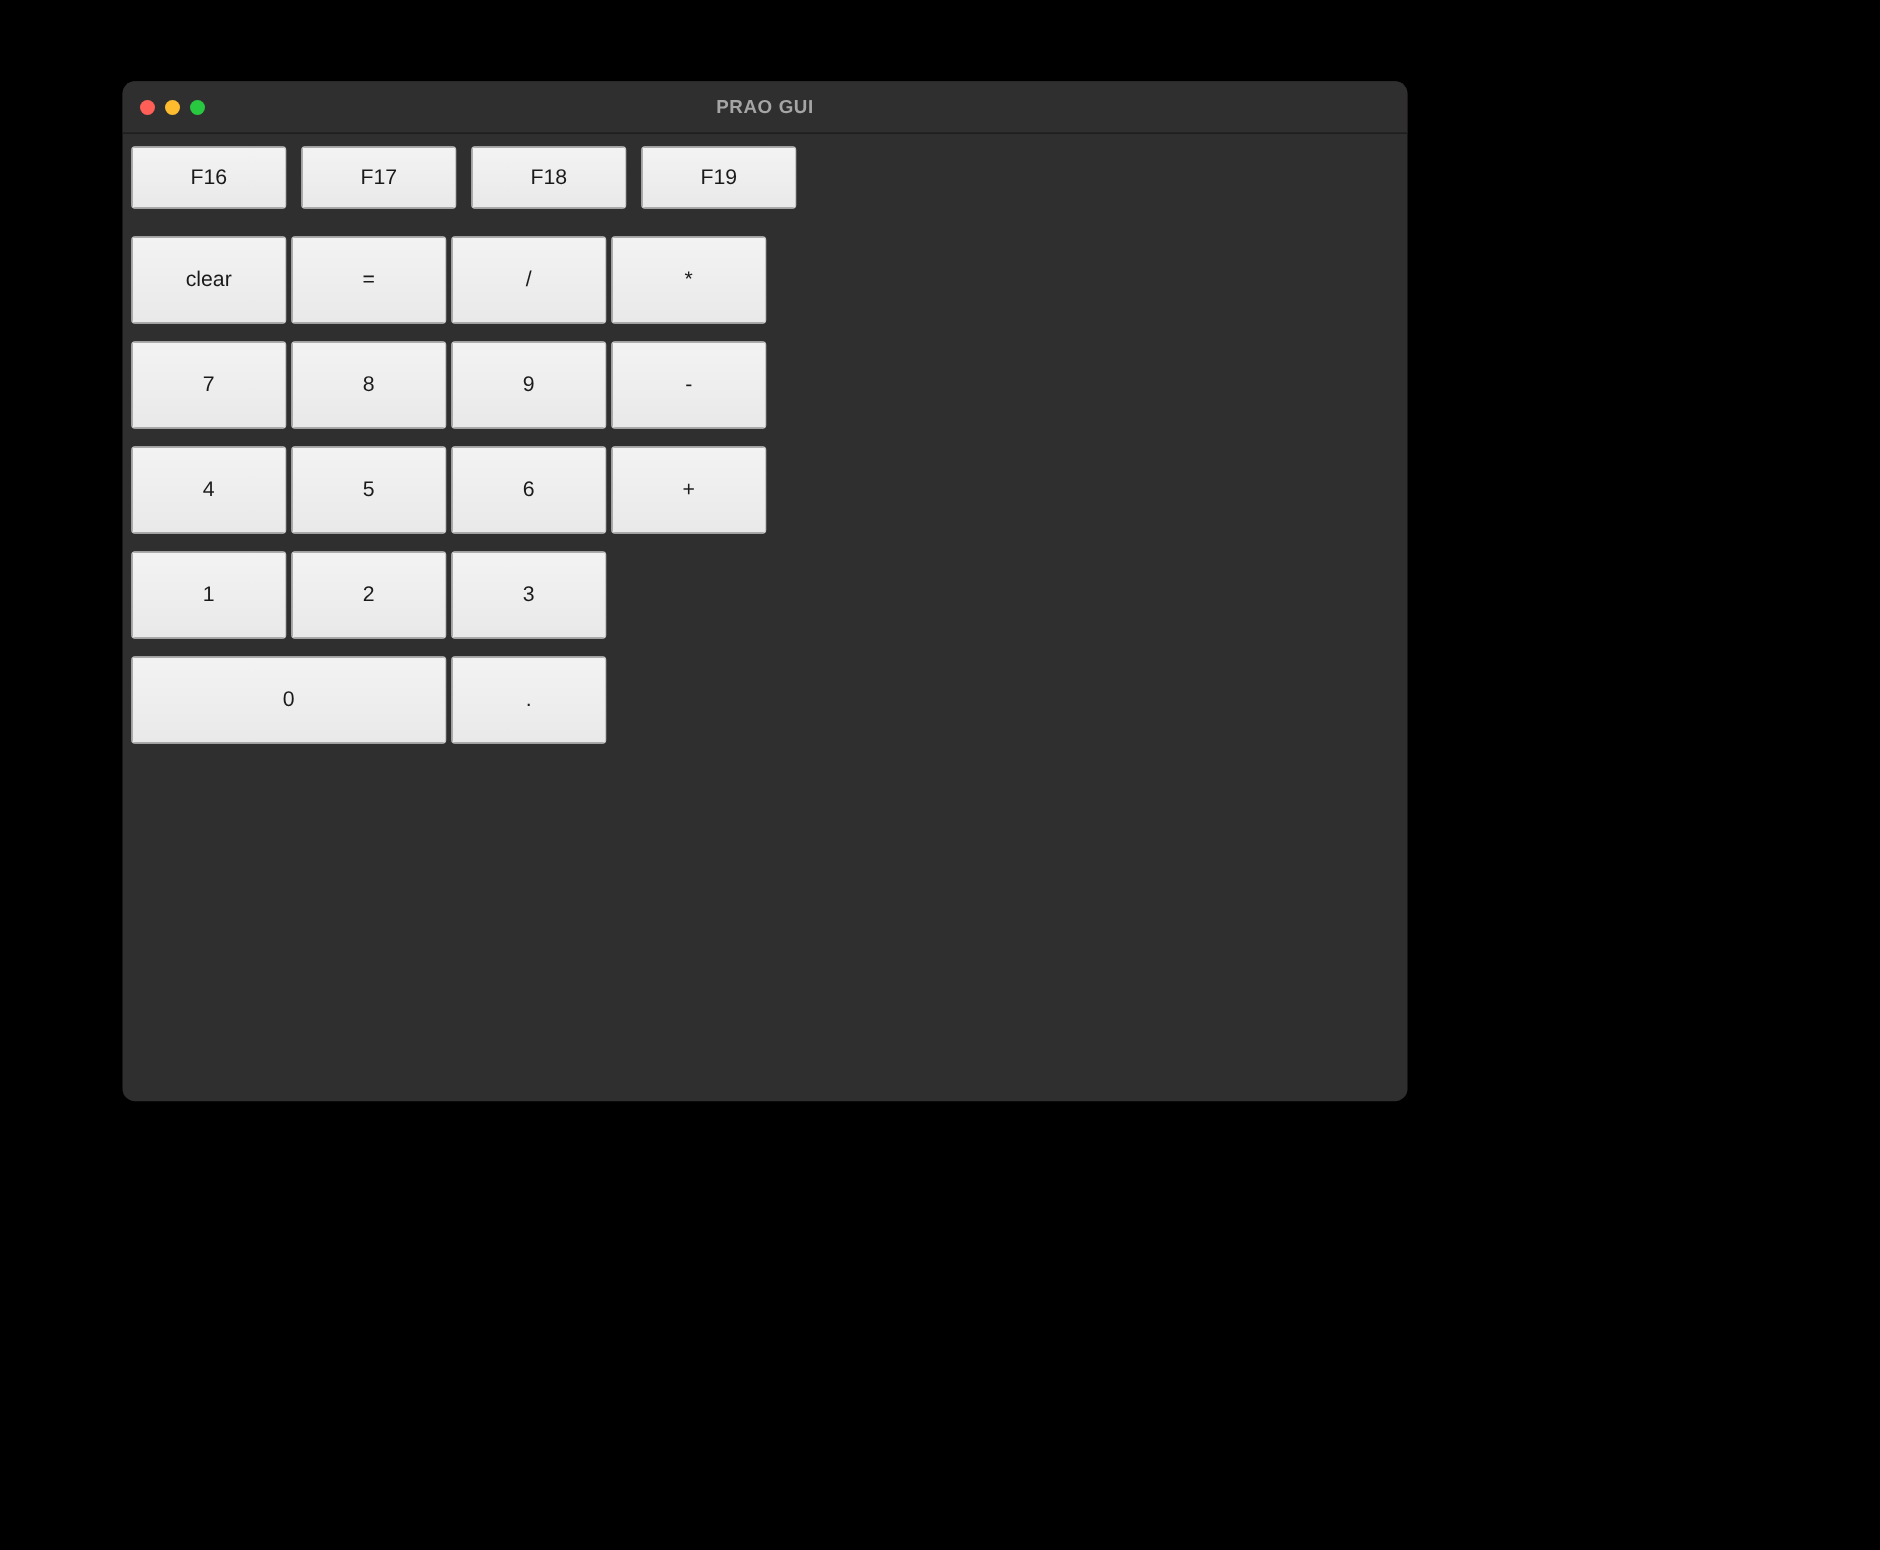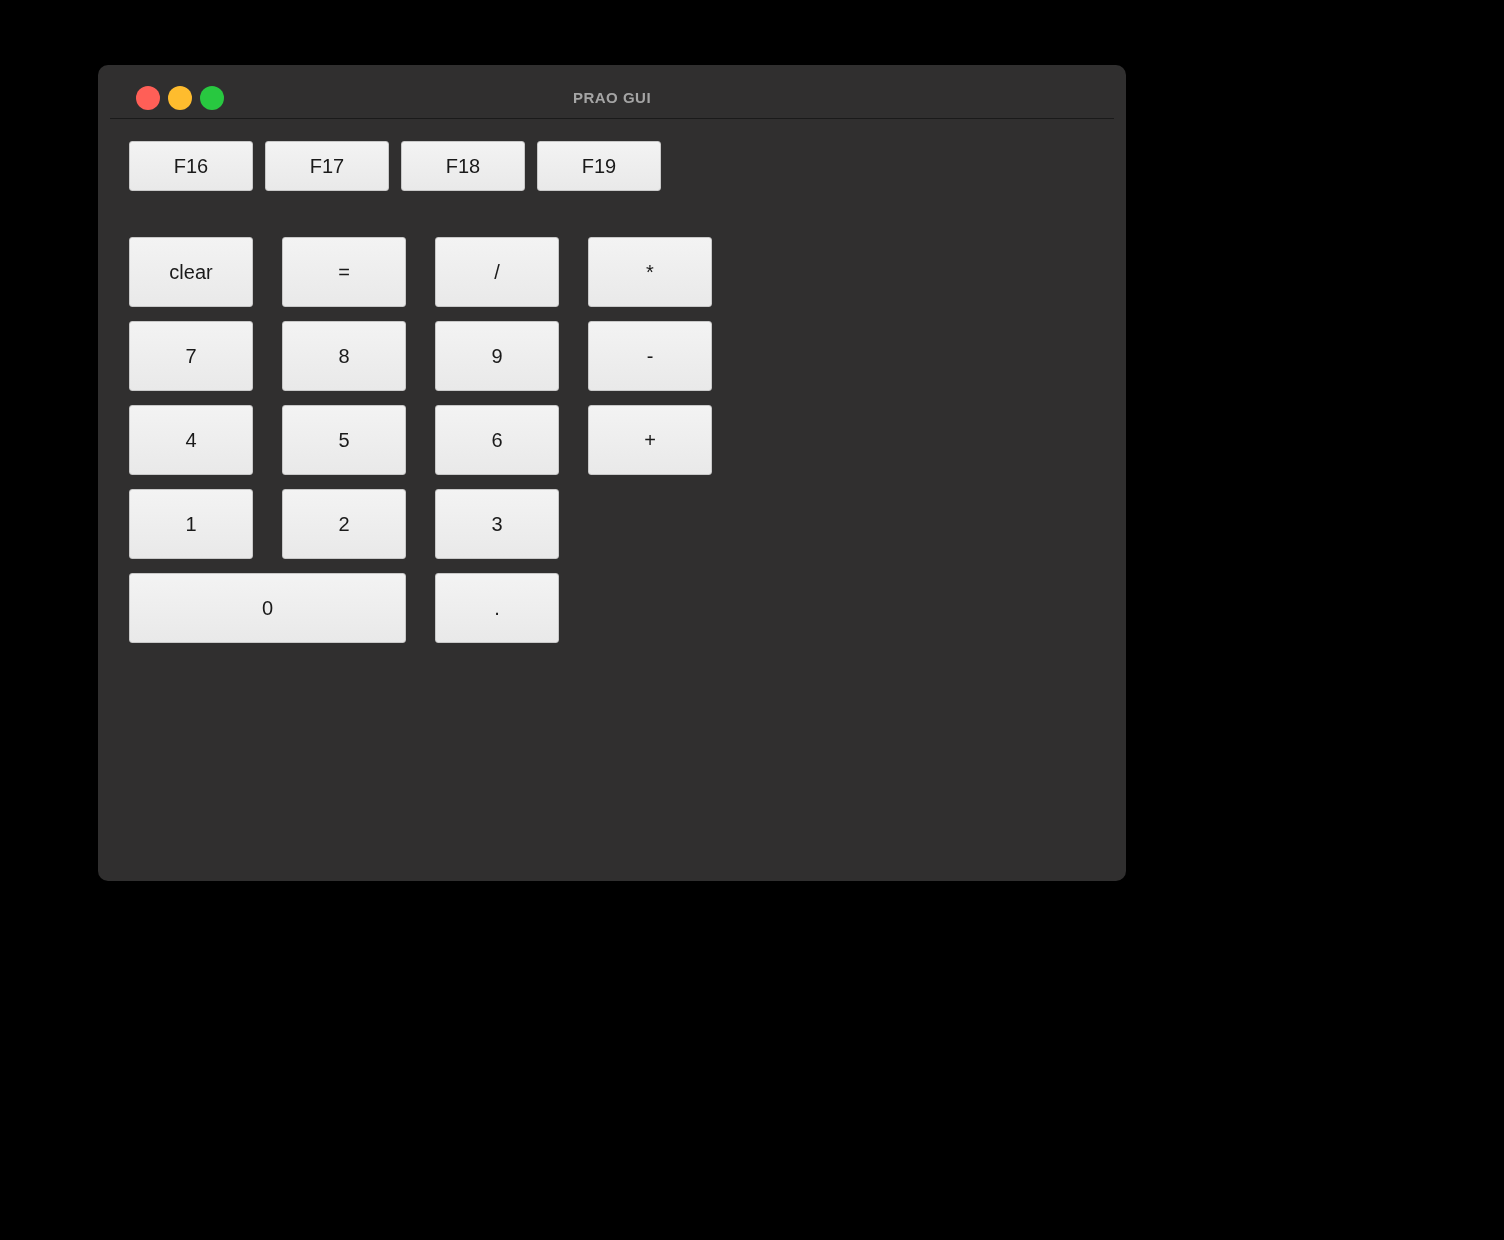--- a/index.html
+++ b/index.html
@@ -1,17 +1,17 @@
 <!DOCTYPE html>
 <html><head>
   <meta charset="utf-8">
   <style>
     * {
       margin: 0;
-      padding: 12px;
+      padding: 0;
       box-sizing: border-box;
     }
     body {
       background: #000000;
       width: 1504px;
       height: 1240px;
       font-family: -apple-system, BlinkMacSystemFont, "Helvetica Neue", Arial, sans-serif;
       overflow: hidden;
     }
     .window {
@@ -61,30 +61,30 @@
     .content {
       padding: 10px 7px;
     }
     .key {
       background: linear-gradient(#f3f3f3, #e9e9e9);
       border: 1px solid #c8c8c8;
       border-radius: 3px;
       display: flex;
       align-items: center;
       justify-content: center;
-      font-size: 20px;
+      font-size: 17px;
       color: #1a1a1a;
       cursor: pointer;
       user-select: none;
     }
     .main-grid {
       display: grid;
       grid-template-columns: repeat(4, 124px);
       grid-template-rows: repeat(5, 70px);
-      gap: 14px 29px;
+      gap: 14px 4px;
     }
     .main-grid .key {
       width: auto;
       height: auto;
     }
     .key-enter {
       grid-column: 4;
       grid-row: 4 / span 2;
     }
     .key-zero {

